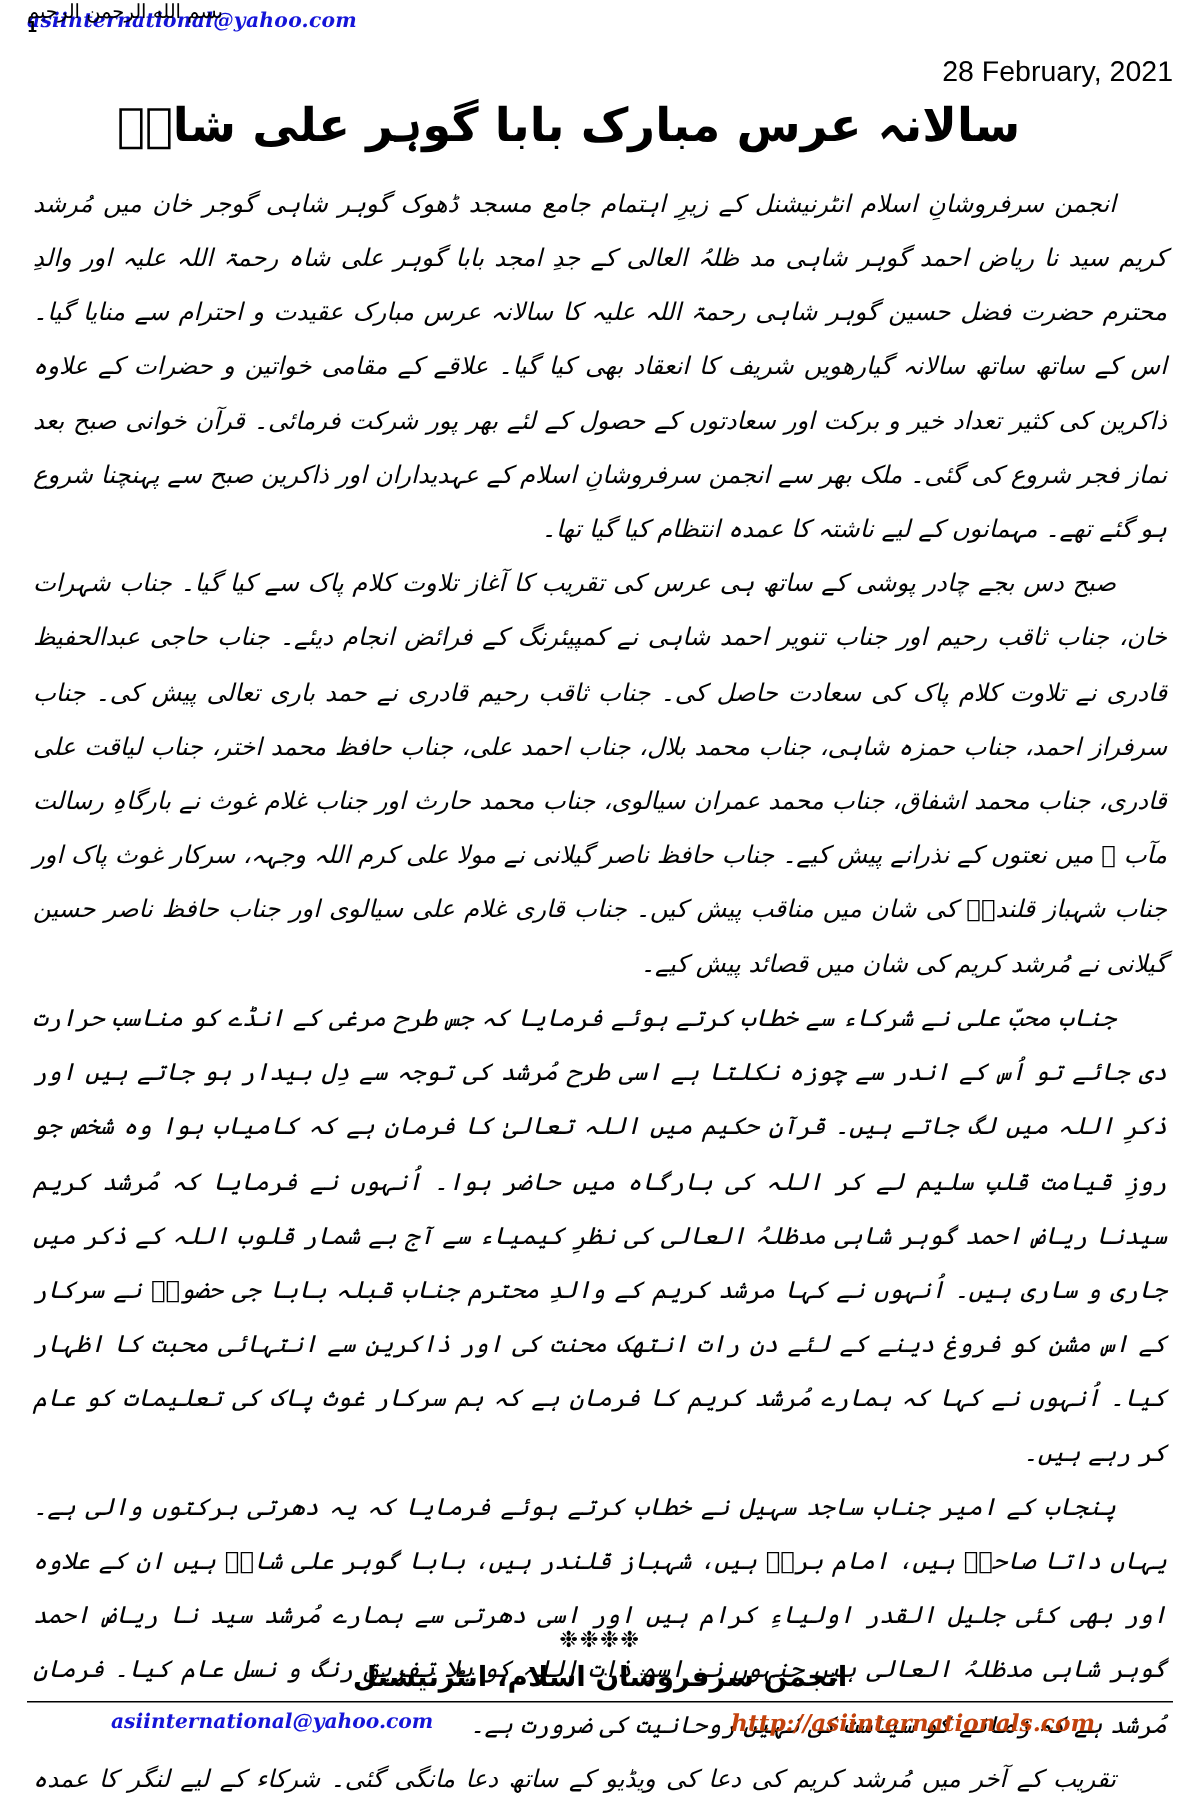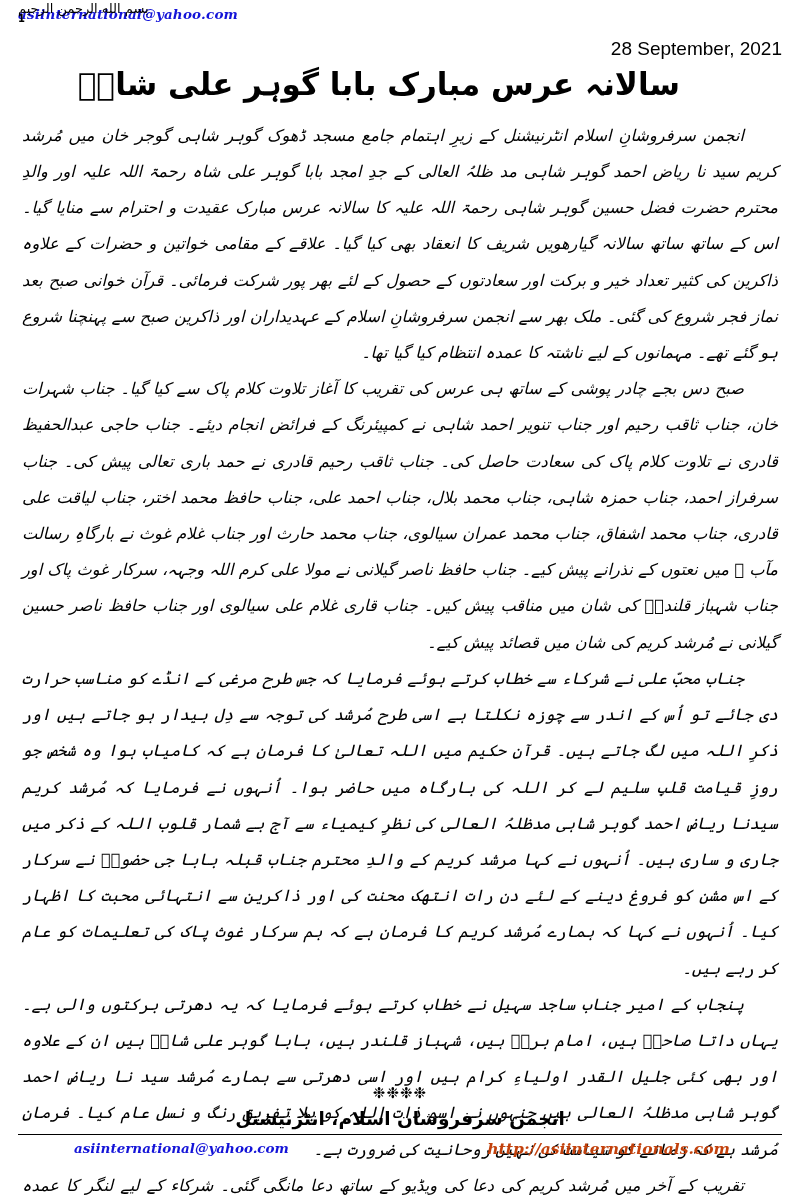--- a/index.html
+++ b/index.html
@@ -191,21 +191,21 @@
 
   <div class="page-header">
 
     <a class="header-email">asiinternational@yahoo.com</a>
 
     <div class="header-bismillah-wrap">
       <span class="header-bismillah">بسم الله الرحمن الرحيم</span>
       <span class="header-pagenum">1</span>
     </div>
 
-    <div class="header-date">28 September, 2021</div>
+    <div class="header-date">28 February, 2021</div>
   </div>
 
   <h1 class="headline">سالانہ عرس مبارک بابا گوہر علی شاہؒ</h1>
 
   <div class="article-body">
     <p>انجمن سرفروشانِ اسلام انٹرنیشنل کے زیرِ اہتمام جامع مسجد ڈھوک گوہر شاہی گوجر خان میں مُرشد کریم سید نا ریاض احمد گوہر شاہی مد ظلہُ العالی کے جدِ امجد بابا گوہر علی شاہ رحمۃ اللہ علیہ اور والدِ محترم حضرت فضل حسین گوہر شاہی رحمۃ اللہ علیہ کا سالانہ عرس مبارک عقیدت و احترام سے منایا گیا۔ اس کے ساتھ ساتھ سالانہ گیارھویں شریف کا انعقاد بھی کیا گیا۔ علاقے کے مقامی خواتین و حضرات کے علاوہ ذاکرین کی کثیر تعداد خیر و برکت اور سعادتوں کے حصول کے لئے بھر پور شرکت فرمائی۔ قرآن خوانی صبح بعد نماز فجر شروع کی گئی۔ ملک بھر سے انجمن سرفروشانِ اسلام کے عہدیداران اور ذاکرین صبح سے پہنچنا شروع ہو گئے تھے۔ مہمانوں کے لیے ناشتہ کا عمدہ انتظام کیا گیا تھا۔</p>
     <p>صبح دس بجے چادر پوشی کے ساتھ ہی عرس کی تقریب کا آغاز تلاوت کلام پاک سے کیا گیا۔ جناب شہرات خان، جناب ثاقب رحیم اور جناب تنویر احمد شاہی نے کمپیئرنگ کے فرائض انجام دیئے۔ جناب حاجی عبدالحفیظ قادری نے تلاوت کلام پاک کی سعادت حاصل کی۔ جناب ثاقب رحیم قادری نے حمد باری تعالی پیش کی۔ جناب سرفراز احمد، جناب حمزہ شاہی، جناب محمد بلال، جناب احمد علی، جناب حافظ محمد اختر، جناب لیاقت علی قادری، جناب محمد اشفاق، جناب محمد عمران سیالوی، جناب محمد حارث اور جناب غلام غوث نے بارگاہِ رسالت مآب ﷺ میں نعتوں کے نذرانے پیش کیے۔ جناب حافظ ناصر گیلانی نے مولا علی کرم اللہ وجہہ، سرکار غوث پاک اور جناب شہباز قلندرؒ کی شان میں مناقب پیش کیں۔ جناب قاری غلام علی سیالوی اور جناب حافظ ناصر حسین گیلانی نے مُرشد کریم کی شان میں قصائد پیش کیے۔</p>
     <p>جناب محبّ علی نے شرکاء سے خطاب کرتے ہوئے فرمایا کہ جس طرح مرغی کے انڈے کو مناسب حرارت دی جائے تو اُس کے اندر سے چوزہ نکلتا ہے اسی طرح مُرشد کی توجہ سے دِل بیدار ہو جاتے ہیں اور ذکرِ اللہ میں لگ جاتے ہیں۔ قرآنِ حکیم میں اللہ تعالیٰ کا فرمان ہے کہ کامیاب ہوا وہ شخص جو روزِ قیامت قلبِ سلیم لے کر اللہ کی بارگاہ میں حاضر ہوا۔ اُنہوں نے فرمایا کہ مُرشد کریم سیدنا ریاض احمد گوہر شاہی مدظلہُ العالی کی نظرِ کیمیاء سے آج بے شمار قلوب اللہ کے ذکر میں جاری و ساری ہیں۔ اُنہوں نے کہا مرشد کریم کے والدِ محترم جناب قبلہ بابا جی حضورؒ نے سرکار کے اس مشن کو فروغ دینے کے لئے دن رات انتھک محنت کی اور ذاکرین سے انتہائی محبت کا اظہار کیا۔ اُنہوں نے کہا کہ ہمارے مُرشد کریم کا فرمان ہے کہ ہم سرکار غوث پاک کی تعلیمات کو عام کر رہے ہیں۔</p>
     <p>پنجاب کے امیر جناب ساجد سہیل نے خطاب کرتے ہوئے فرمایا کہ یہ دھرتی برکتوں والی ہے۔ یہاں داتا صاحبؒ ہیں، امام بریؒ ہیں، شہباز قلندر ہیں، بابا گوہر علی شاہؒ ہیں ان کے علاوہ اور بھی کئی جلیل القدر اولیاءِ کرام ہیں اور اسی دھرتی سے ہمارے مُرشد سید نا ریاض احمد گوہر شاہی مدظلہُ العالی ہیں جنہوں نے اسمِ ذات اللہ کو بلا تفریق رنگ و نسل عام کیا۔ فرمانِ مُرشد ہے کہ زمانے کو سیاست کی نہیں روحانیت کی ضرورت ہے۔</p>
     <p class="last-centered">تقریب کے آخر میں مُرشد کریم کی دعا کی ویڈیو کے ساتھ دعا مانگی گئی۔ شرکاء کے لیے لنگر کا عمدہ انتظام کیا گیا تھا۔ دو پہر اڑھائی بجے اس تقریب کا اختتام ہوا اور لنگر کے بعد شرکاء کو اجازت عام دی گئی۔ جناب پرویز اختر گوہر شاہی دامت برکاتہم نے اس تقریب کے احسن انتظامات پر انتظامیہ کی کوششوں کو سراہا اور اُنہیں مبارکباد دی۔</p>

